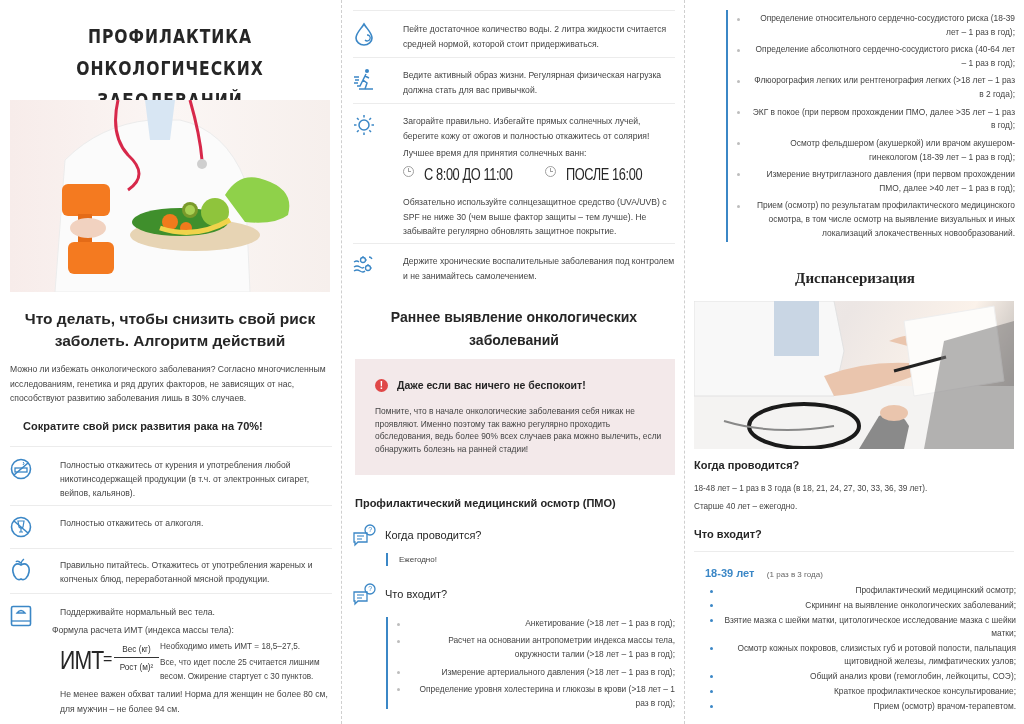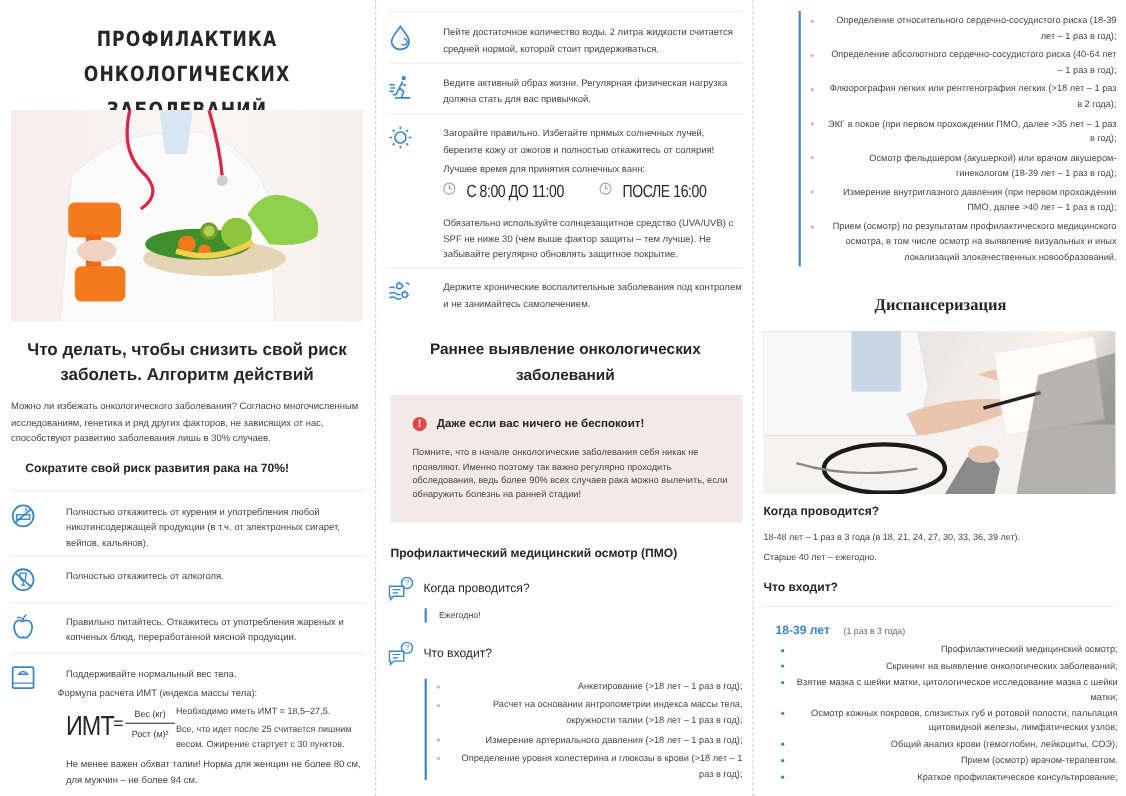--- a/index.html
+++ b/index.html
@@ -376,16 +376,16 @@
     <span class="age">18-39 лет</span>
     <span class="freq">(1 раз в 3 года)</span>
   </div>
 
   <ul class="bul-list blue" style="left:18px; top:584px; width:312px;">
     <li>Профилактический медицинский осмотр;</li>
     <li>Скрининг на выявление онкологических заболеваний;</li>
     <li>Взятие мазка с шейки матки, цитологическое исследование мазка с шейки матки;</li>
     <li>Осмотр кожных покровов, слизистых губ и ротовой полости, пальпация щитовидной железы, лимфатических узлов;</li>
     <li>Общий анализ крови (гемоглобин, лейкоциты, СОЭ);</li>
+    <li>Краткое профилактическое консультирование;</li>
     <li>Прием (осмотр) врачом-терапевтом.</li>
-    <li>Краткое профилактическое консультирование;</li>
   </ul>
 </section>
 
 </body></html>

